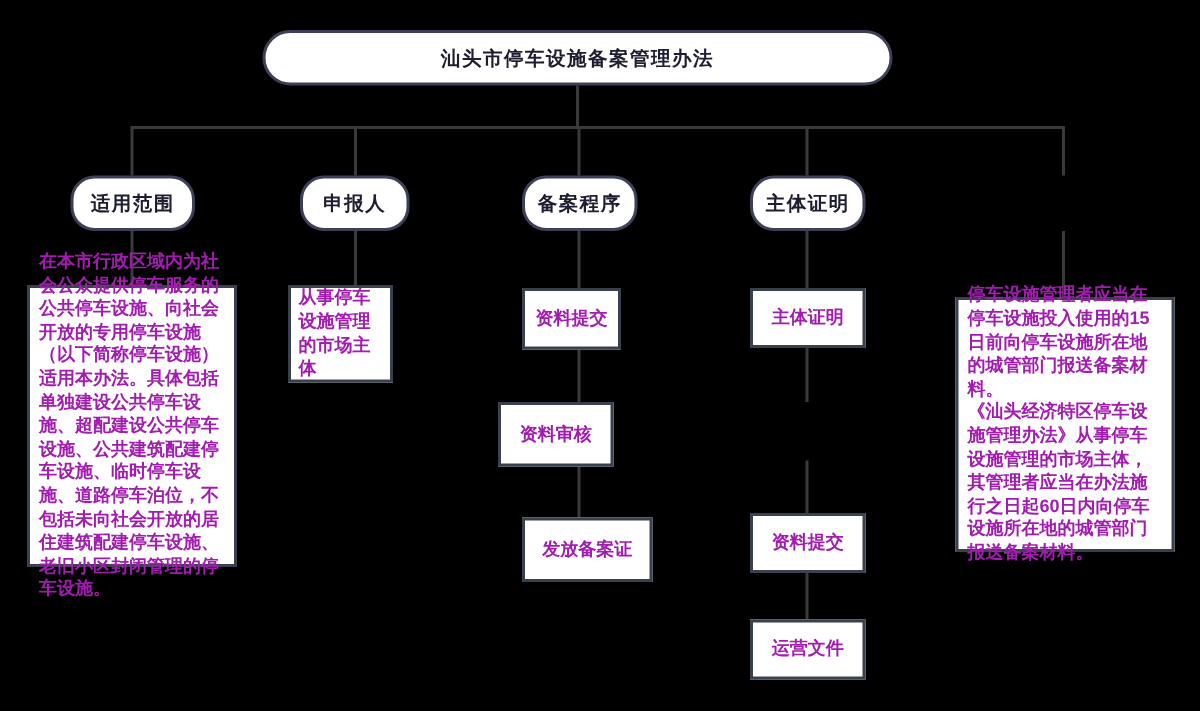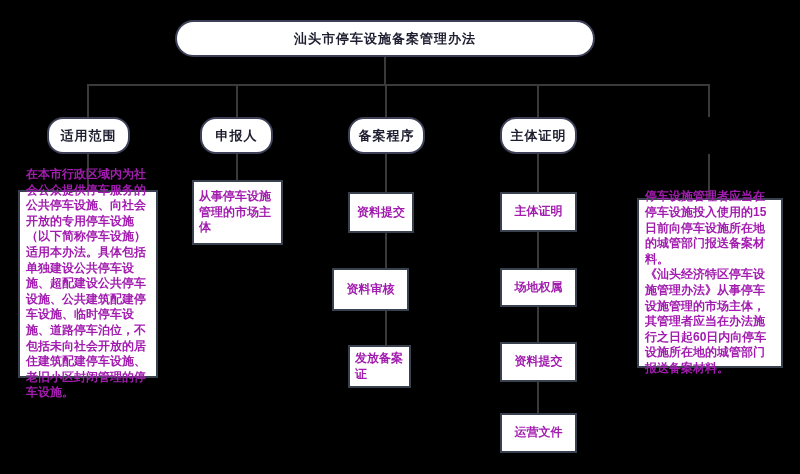--- a/index.html
+++ b/index.html
@@ -54,27 +54,26 @@
 
   <div class="pill root" style="left:175px;top:20px;width:420px;height:37px">汕头市停车设施备案管理办法</div>
 
   <div class="pill" style="left:47px;top:117px;width:83px;height:37px">适用范围</div>
   <div class="pill" style="left:200px;top:117px;width:73px;height:37px">申报人</div>
   <div class="pill" style="left:348px;top:117px;width:77px;height:37px">备案程序</div>
   <div class="pill" style="left:500px;top:117px;width:77px;height:37px">主体证明</div>
 
   <div class="white-box para" style="left:18px;top:190px;width:140px;height:188px">在本市行政区域内为社会公众提供停车服务的公共停车设施、向社会开放的专用停车设施（以下简称停车设施）适用本办法。具体包括单独建设公共停车设施、超配建设公共停车设施、公共建筑配建停车设施、临时停车设施、道路停车泊位，不包括未向社会开放的居住建筑配建停车设施、老旧小区封闭管理的停车设施。</div>
 
-  <div class="white-box" style="left:192px;top:180px;width:91px;height:65px">从事停车设施管理的市场主体</div>
+  <div class="white-box" style="left:192px;top:190px;width:70px;height:65px">从事停车设施管理的市场主体</div>
 
   <div class="white-box" style="left:348px;top:192px;width:66px;height:41px">资料提交</div>
   <div class="white-box" style="left:332px;top:268px;width:77px;height:43px">资料审核</div>
-  <div class="white-box" style="left:348px;top:345px;width:63px;height:43px">发放备案证</div>
+  <div class="white-box" style="left:348px;top:345px;width:87px;height:43px">发放备案证</div>
 
   <div class="white-box" style="left:500px;top:192px;width:77px;height:40px">主体证明</div>
-  <div class="white-box" style="left:500px;top:268px;width:77px;height:39px">场地权属</div>
   <div class="white-box" style="left:500px;top:342px;width:77px;height:40px">资料提交</div>
   <div class="white-box" style="left:500px;top:413px;width:77px;height:40px">运营文件</div>
 
   <div class="white-box para prewrap" style="left:637px;top:198px;width:146px;height:170px">停车设施管理者应当在停车设施投入使用的15日前向停车设施所在地的城管部门报送备案材料。
 《汕头经济特区停车设施管理办法》从事停车设施管理的市场主体，其管理者应当在办法施行之日起60日内向停车设施所在地的城管部门报送备案材料。</div>
 
 </div>
 
 </body></html>

